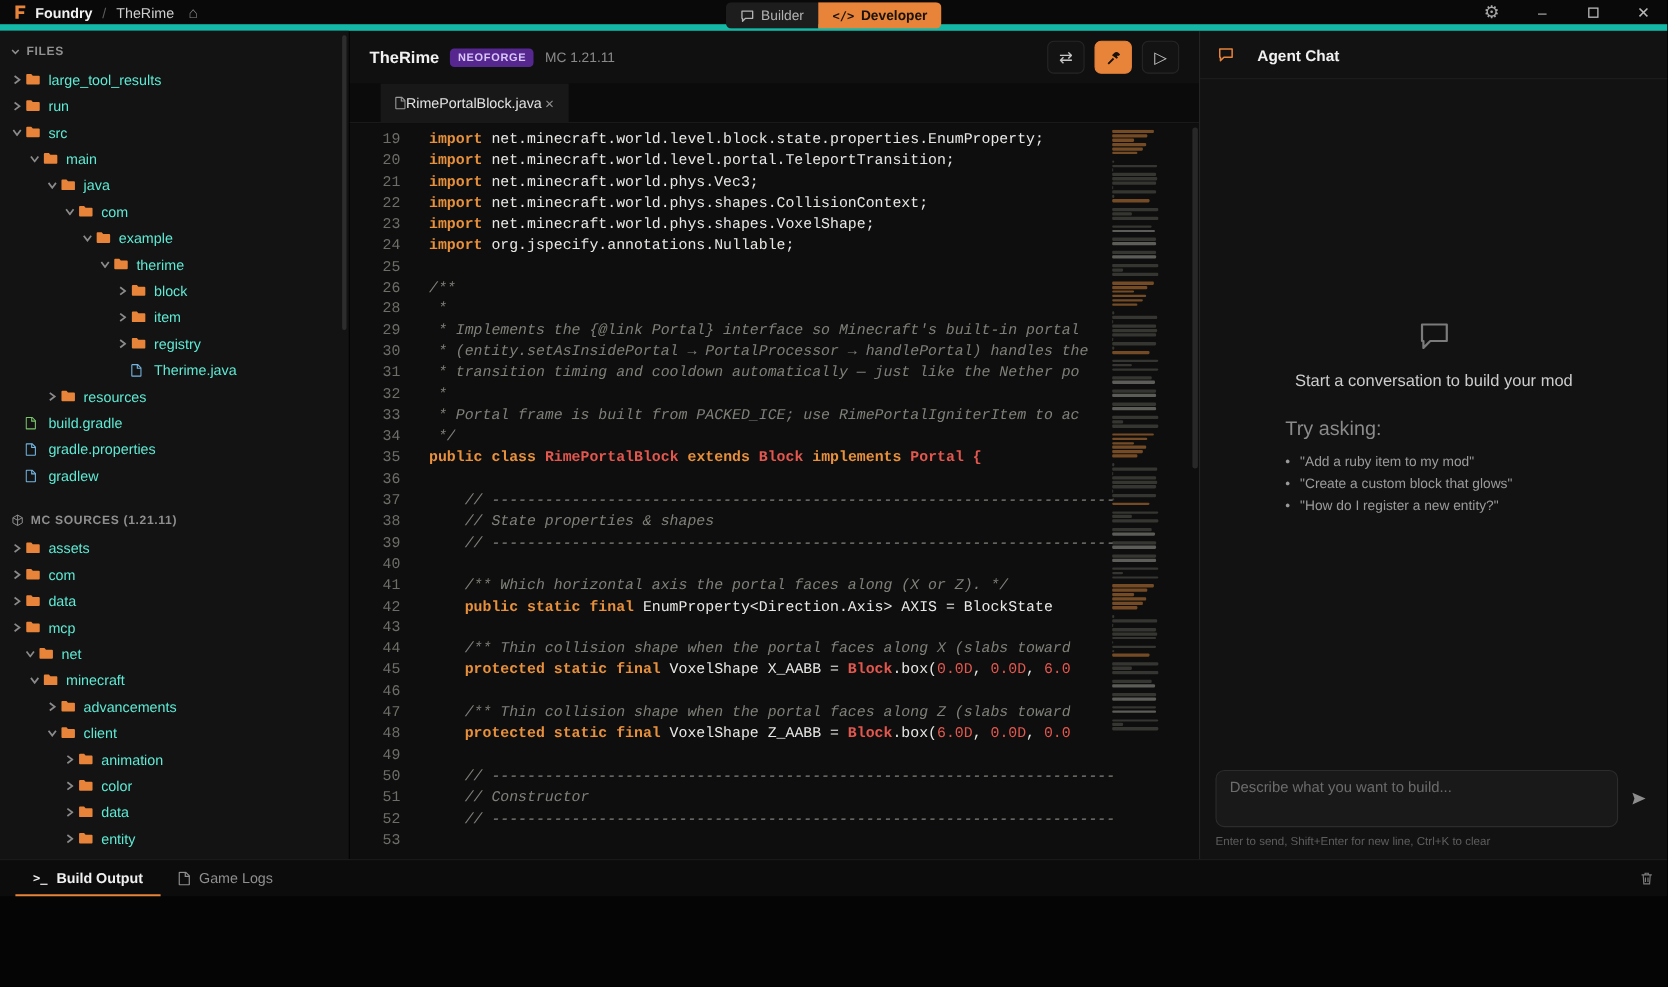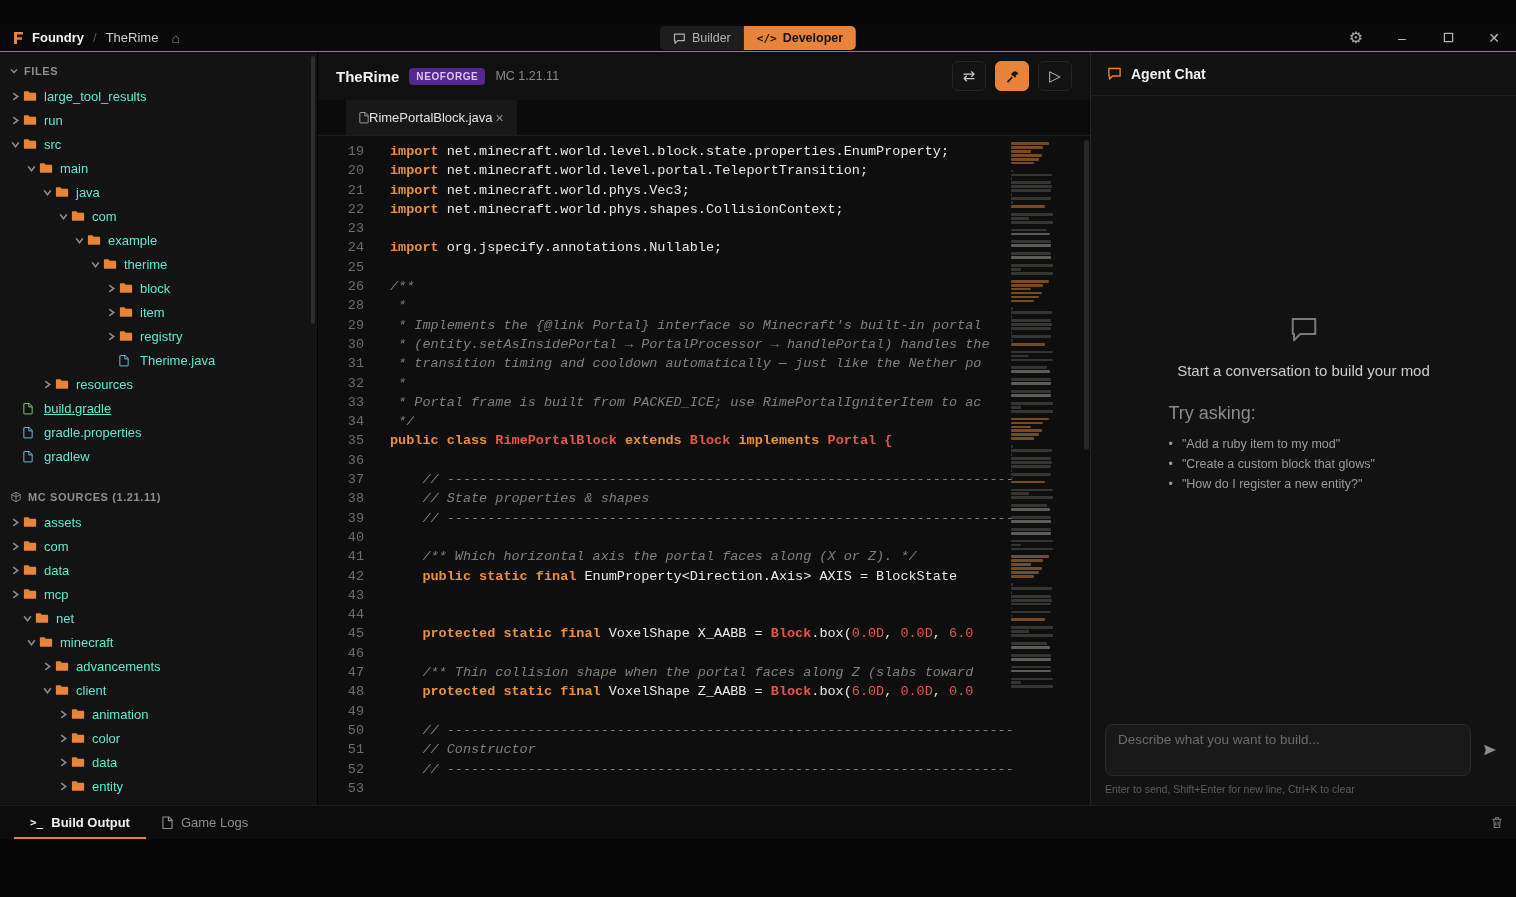--- a/index.html
+++ b/index.html
@@ -1,21 +1,21 @@
 <!DOCTYPE html>
 <html style="--accent: #e8833a; --badge-bg: #55278f; --badge-fg: #d9c6fb; --folder: #e8833a; --kw: #e8913c; --type: #e2574e; --num: #e2574e; --comment: #80807a; --plain: #e8e8e6; --linenum: #6e6e68;"><head>
 <meta charset="utf-8">
 <style>
   * { margin:0; padding:0; box-sizing:border-box; }
   html,body { background:#000; }
   body { font-family:"Liberation Sans", sans-serif; -webkit-font-smoothing:antialiased; }
   .app { width:1516px; height:897px; background:#050505; display:flex; flex-direction:column; overflow:hidden; position:relative; }
 
   
-  .titlebar { height:28px; background:#090909; border-bottom:1px solid #14b8a6; display:flex; align-items:center; position:relative; flex:none; padding:0 8px 0 12px;margin-top:24px; }
+  .titlebar { height:28px; background:#090909; border-bottom:6px solid #14b8a6; display:flex; align-items:center; position:relative; flex:none; padding:0 8px 0 12px; }
   .brand { display:flex; align-items:center; gap:7px; color:#eee; font-size:13px; }
   .logo { color:var(--accent); font-weight:bold; display:flex; }
   .app-name { font-weight:700; color:#f2f2f2; }
   .crumb-sep { color:#5c5c5c; margin:0 2px; }
   .project-name { color:#cfcfcf; }
   .home-btn { color:#8a8a8a; font-size:14px; margin-left:6px; line-height:1; }
   .mode-toggle { position:absolute; left:50%; top:2px; transform:translateX(-50%); display:flex; height:24px; border-radius:5px; overflow:hidden; }
   .mode-btn { display:flex; align-items:center; gap:6px; padding:12px 13px; font-size:12.5px; }
   .mode-builder { background:#1d1d1d; color:#b3b3b3; }
   .mode-developer { background:var(--accent); color:#181208; font-weight:700; }
@@ -63,21 +63,21 @@
   .tok-c { color:var(--comment); font-style:italic; }
   .tok-p { color:var(--plain); }
   .minimap { position:absolute; top:6px; right:9px; width:70px; bottom:0; overflow:hidden; }
   .mm-line { height:2.8px; margin-bottom:1.15px; border-radius:1px; opacity:.55; }
   .mm-k { background:#c97d36; } .mm-c { background:#56564f; } .mm-p { background:#9c9c95; } .mm-x { width:0 !important; }
   .editor-scrollbar { position:absolute; top:0; right:0; width:6px; bottom:0; }
   .editor-thumb { position:absolute; top:4px; right:1px; width:5px; height:310px; background:#282828; border-radius:3px; }
 
   
   .chat-col { width:426px; flex:none; background:#121212; border-left:1px solid #242424; display:flex; flex-direction:column; }
-  .chat-header { height:44px; flex:none; display:flex; align-items:center; gap:9px; padding:0 16px; border-bottom:1px solid #1f1f1f; }
+  .chat-header { height:44px; flex:none; display:flex; align-items:center; gap:21px; padding:0 16px; border-bottom:1px solid #1f1f1f; }
   .chat-header .bubble { color:var(--accent); display:flex; }
   .chat-title { color:#f0f0f0; font-size:14px; font-weight:700; }
   .chat-body { flex:1; display:flex; flex-direction:column; align-items:center; justify-content:center; }
   .empty-icon { color:#7b7b7b; display:flex; }
   .empty-title { margin-top:18px; color:#cdcdcd; font-size:15px; }
   .try-block { margin-top:24px; width:270px; }
   .try-label { color:#8b8b8b; font-size:18px; }
   .suggestions { list-style:none; margin-top:10px; }
   .suggestions li { display:flex; gap:9px; color:#9b9b9b; font-size:12.5px; line-height:20px; }
   .suggestions .dot { color:#9b9b9b; }
@@ -317,21 +317,21 @@
                 <path d="M1 1l4 3-4 3" fill="none" stroke="currentColor" stroke-width="1.4"></path>
               </svg>
             </span>
             <span class="node-icon">
               <svg width="14" height="12" viewBox="0 0 16 13">
                 <path d="M1 2c0-.6.4-1 1-1h4.2l1.6 1.8H14c.6 0 1 .4 1 1V11c0 .6-.4 1-1 1H2c-.6 0-1-.4-1-1z" fill="currentColor"></path>
               </svg>
             </span>
             <span class="tree-label">resources</span>
           </div>
-          <div class="tree-row" style="padding-left: 8px; text-decoration: underline;">
+          <div class="tree-row" style="padding-left: 8px;">
             <span class="chev hidden">
               <svg width="7" height="9" viewBox="0 0 6 8">
                 <path d="M1 1l4 3-4 3" fill="none" stroke="currentColor" stroke-width="1.4"></path>
               </svg>
             </span>
             <span class="node-icon" style="color: rgb(124, 197, 111);">
               <svg width="10" height="13" viewBox="0 0 12 14">
                 <path d="M1.5 1h6L11 4.5V13a.5.5 0 0 1-.5.5h-9A.5.5 0 0 1 1 13V1.5A.5.5 0 0 1 1.5 1z" fill="none" stroke="currentColor" stroke-width="1.2"></path>
                 <path d="M7 1v4h4" fill="none" stroke="currentColor" stroke-width="1.2"></path>
               </svg>
@@ -574,41 +574,41 @@
           <span class="tab-close">×</span>
         </div>
       </div>
 
       <div class="code-area">
         <div id="code-lines">
             <div class="code-line"><span class="ln">19</span><span class="lt"><span class="tok-k">import</span><span class="tok-p"> net.minecraft.world.level.block.state.properties.EnumProperty;</span></span></div>
             <div class="code-line"><span class="ln">20</span><span class="lt"><span class="tok-k">import</span><span class="tok-p"> net.minecraft.world.level.portal.TeleportTransition;</span></span></div>
             <div class="code-line"><span class="ln">21</span><span class="lt"><span class="tok-k">import</span><span class="tok-p"> net.minecraft.world.phys.Vec3;</span></span></div>
             <div class="code-line"><span class="ln">22</span><span class="lt"><span class="tok-k">import</span><span class="tok-p"> net.minecraft.world.phys.shapes.CollisionContext;</span></span></div>
-            <div class="code-line"><span class="ln">23</span></div>
+            <div class="code-line"><span class="ln">23</span><span class="lt"><span class="tok-k">import</span><span class="tok-p"> net.minecraft.world.phys.shapes.VoxelShape;</span></span></div>
             <div class="code-line"><span class="ln">24</span><span class="lt"><span class="tok-k">import</span><span class="tok-p"> org.jspecify.annotations.Nullable;</span></span></div>
             <div class="code-line"><span class="ln">25</span><span class="lt"></span></div>
             <div class="code-line"><span class="ln">26</span><span class="lt"><span class="tok-c">/**</span></span></div>
             <div class="code-line"><span class="ln">28</span><span class="lt"><span class="tok-c"> *</span></span></div>
             <div class="code-line"><span class="ln">29</span><span class="lt"><span class="tok-c"> * Implements the {@link Portal} interface so Minecraft's built-in portal</span></span></div>
             <div class="code-line"><span class="ln">30</span><span class="lt"><span class="tok-c"> * (entity.setAsInsidePortal → PortalProcessor → handlePortal) handles the</span></span></div>
             <div class="code-line"><span class="ln">31</span><span class="lt"><span class="tok-c"> * transition timing and cooldown automatically — just like the Nether po</span></span></div>
             <div class="code-line"><span class="ln">32</span><span class="lt"><span class="tok-c"> *</span></span></div>
             <div class="code-line"><span class="ln">33</span><span class="lt"><span class="tok-c"> * Portal frame is built from PACKED_ICE; use RimePortalIgniterItem to ac</span></span></div>
             <div class="code-line"><span class="ln">34</span><span class="lt"><span class="tok-c"> */</span></span></div>
             <div class="code-line"><span class="ln">35</span><span class="lt"><span class="tok-k">public</span><span class="tok-p"> </span><span class="tok-k">class</span><span class="tok-p"> </span><span class="tok-t">RimePortalBlock</span><span class="tok-p"> </span><span class="tok-k">extends</span><span class="tok-p"> </span><span class="tok-t">Block</span><span class="tok-p"> </span><span class="tok-k">implements</span><span class="tok-p"> </span><span class="tok-t">Portal</span><span class="tok-p"> </span><span class="tok-t">{</span></span></div>
             <div class="code-line"><span class="ln">36</span><span class="lt"></span></div>
             <div class="code-line"><span class="ln">37</span><span class="lt"><span class="tok-c">    // ----------------------------------------------------------------------</span></span></div>
             <div class="code-line"><span class="ln">38</span><span class="lt"><span class="tok-c">    // State properties &amp; shapes</span></span></div>
             <div class="code-line"><span class="ln">39</span><span class="lt"><span class="tok-c">    // ----------------------------------------------------------------------</span></span></div>
             <div class="code-line"><span class="ln">40</span><span class="lt"></span></div>
             <div class="code-line"><span class="ln">41</span><span class="lt"><span class="tok-c">    /** Which horizontal axis the portal faces along (X or Z). */</span></span></div>
             <div class="code-line"><span class="ln">42</span><span class="lt"><span class="tok-p">    </span><span class="tok-k">public static final</span><span class="tok-p"> EnumProperty&lt;Direction.Axis&gt; AXIS = BlockState</span></span></div>
             <div class="code-line"><span class="ln">43</span><span class="lt"></span></div>
-            <div class="code-line"><span class="ln">44</span></div>
+            <div class="code-line"><span class="ln">44</span><span class="lt"><span class="tok-c">    /** Thin collision shape when the portal faces along X (slabs toward</span></span></div>
             <div class="code-line"><span class="ln">45</span><span class="lt"><span class="tok-p">    </span><span class="tok-k">protected static final</span><span class="tok-p"> VoxelShape X_AABB = </span><span class="tok-t">Block</span><span class="tok-p">.box(</span><span class="tok-n">0.0D</span><span class="tok-p">, </span><span class="tok-n">0.0D</span><span class="tok-p">, </span><span class="tok-n">6.0</span></span></div>
             <div class="code-line"><span class="ln">46</span><span class="lt"></span></div>
             <div class="code-line"><span class="ln">47</span><span class="lt"><span class="tok-c">    /** Thin collision shape when the portal faces along Z (slabs toward</span></span></div>
             <div class="code-line"><span class="ln">48</span><span class="lt"><span class="tok-p">    </span><span class="tok-k">protected static final</span><span class="tok-p"> VoxelShape Z_AABB = </span><span class="tok-t">Block</span><span class="tok-p">.box(</span><span class="tok-n">6.0D</span><span class="tok-p">, </span><span class="tok-n">0.0D</span><span class="tok-p">, </span><span class="tok-n">0.0</span></span></div>
             <div class="code-line"><span class="ln">49</span><span class="lt"></span></div>
             <div class="code-line"><span class="ln">50</span><span class="lt"><span class="tok-c">    // ----------------------------------------------------------------------</span></span></div>
             <div class="code-line"><span class="ln">51</span><span class="lt"><span class="tok-c">    // Constructor</span></span></div>
             <div class="code-line"><span class="ln">52</span><span class="lt"><span class="tok-c">    // ----------------------------------------------------------------------</span></span></div>
             <div class="code-line"><span class="ln">53</span><span class="lt"></span></div>
           </div>

